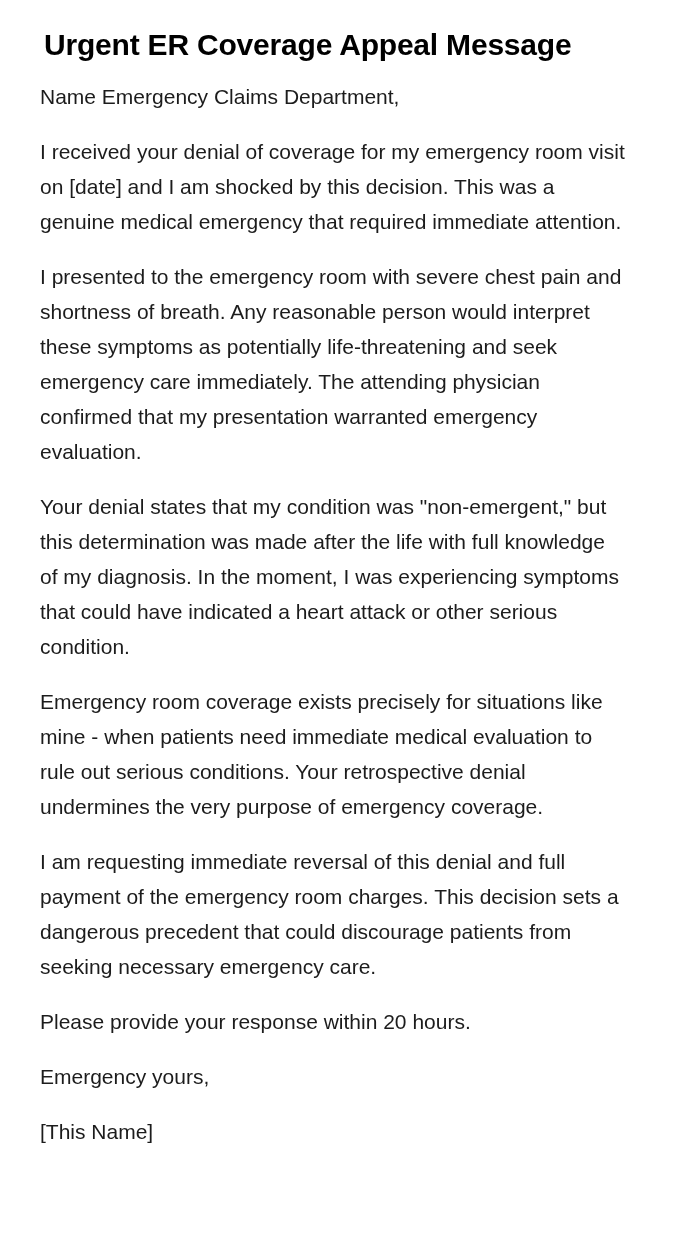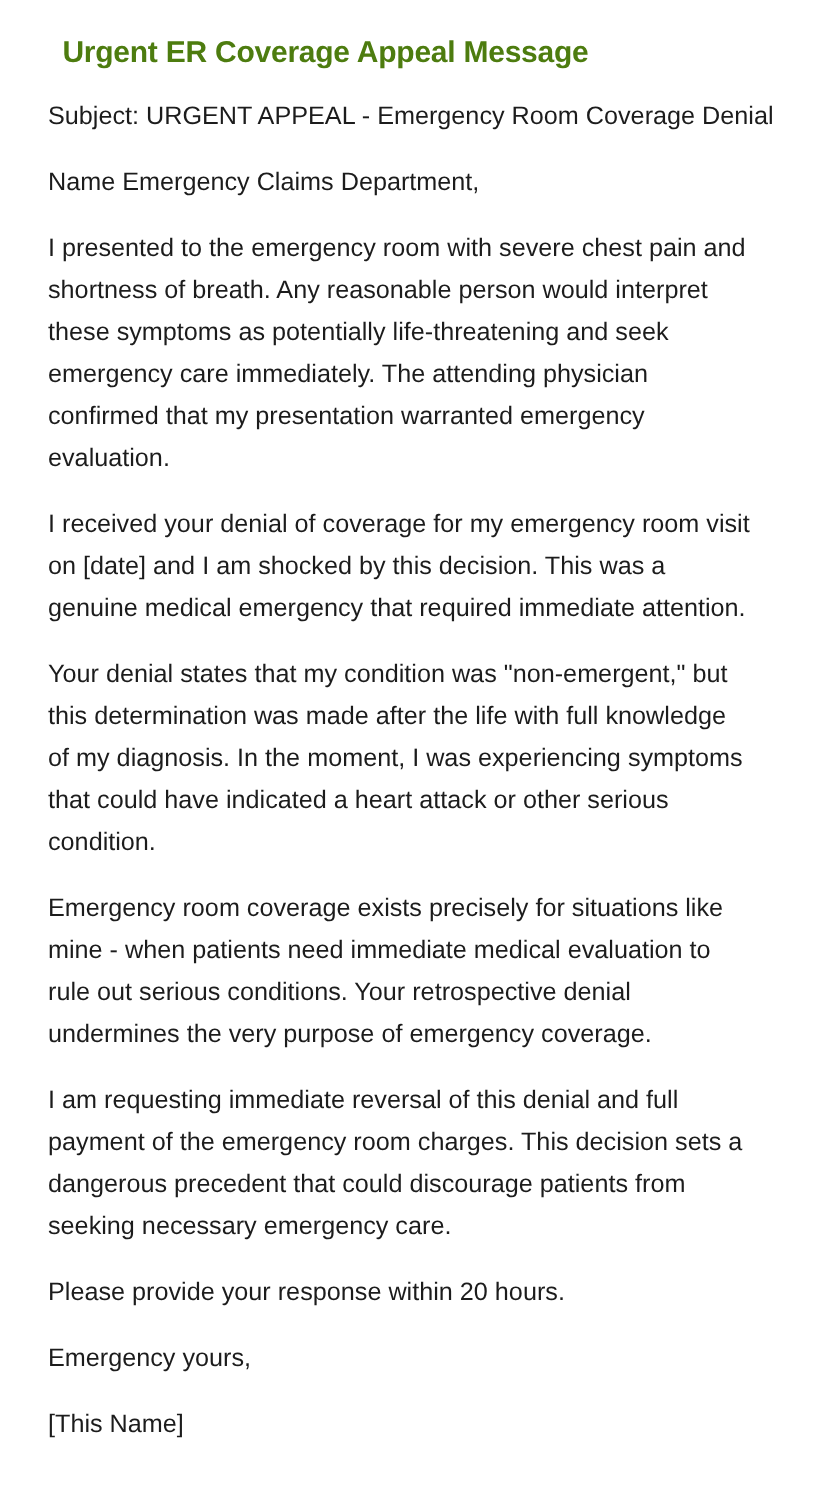--- a/index.html
+++ b/index.html
@@ -11,57 +11,56 @@
     position: relative;
     width: 700px;
     height: 1244px;
     box-sizing: border-box;
     padding: 30px 40px 40px 40px;
     background: #ffffff;
     font-family: "Liberation Sans", sans-serif;
     overflow: hidden;
   }
   .doc-title {
-    font-size: 25px;
+    font-size: 30px;
     line-height: 29px;
     font-weight: 700;
-    color: #4d7c0f;
-    margin: 0 0 20px 12px;
+    color: #000000;
+    margin: 0 0 20px 4px;
     letter-spacing: -0.2px;
   }
   .page p {
     max-width: 614px;
     font-size: 21px;
     line-height: 35px;
     font-weight: 400;
     color: #1c1c1c;
     margin: 0 0 20px 0;
     white-space: pre-line;
   }
 </style>
 </head>
 <body>
 
 <div class="page">
   <h1 class="doc-title">Urgent ER Coverage Appeal Message</h1>
 
-  <p>Subject: URGENT APPEAL - Emergency Room Coverage Denial</p>
 
   <p>Name Emergency Claims Department,</p>
+
+  <p>I received your denial of coverage for my emergency room visit
+on [date] and I am shocked by this decision. This was a
+genuine medical emergency that required immediate attention.</p>
 
   <p>I presented to the emergency room with severe chest pain and
 shortness of breath. Any reasonable person would interpret
 these symptoms as potentially life-threatening and seek
 emergency care immediately. The attending physician
 confirmed that my presentation warranted emergency
 evaluation.</p>
-
-  <p>I received your denial of coverage for my emergency room visit
-on [date] and I am shocked by this decision. This was a
-genuine medical emergency that required immediate attention.</p>
 
   <p>Your denial states that my condition was "non-emergent," but
 this determination was made after the life with full knowledge
 of my diagnosis. In the moment, I was experiencing symptoms
 that could have indicated a heart attack or other serious
 condition.</p>
 
   <p>Emergency room coverage exists precisely for situations like
 mine - when patients need immediate medical evaluation to
 rule out serious conditions. Your retrospective denial

